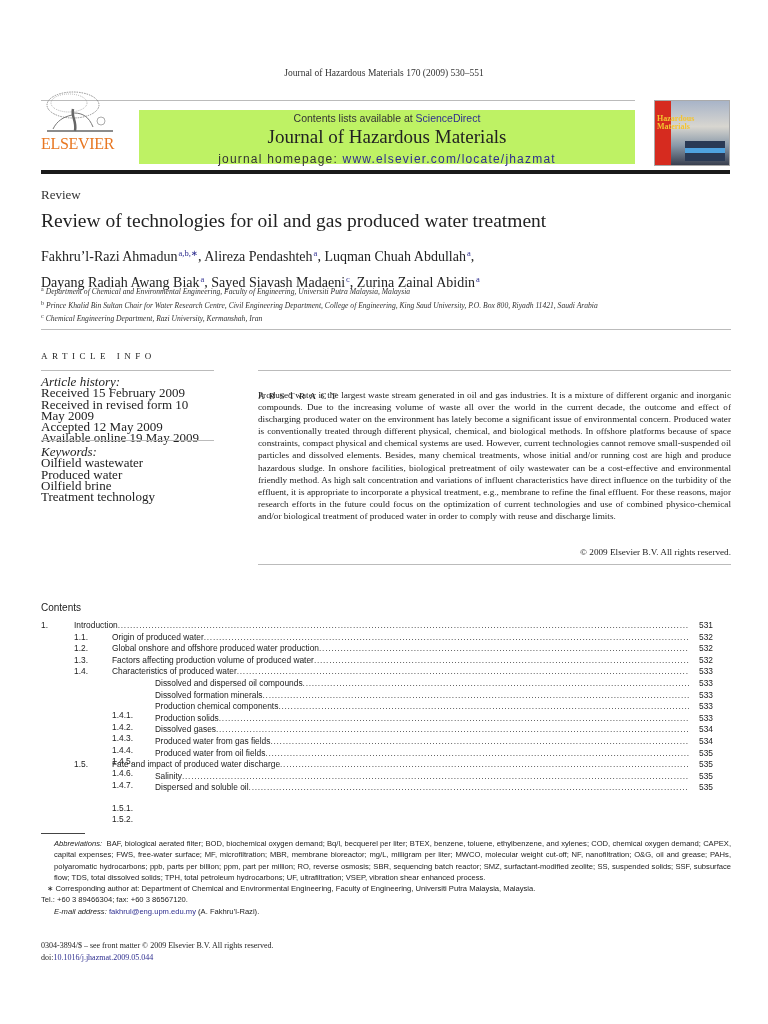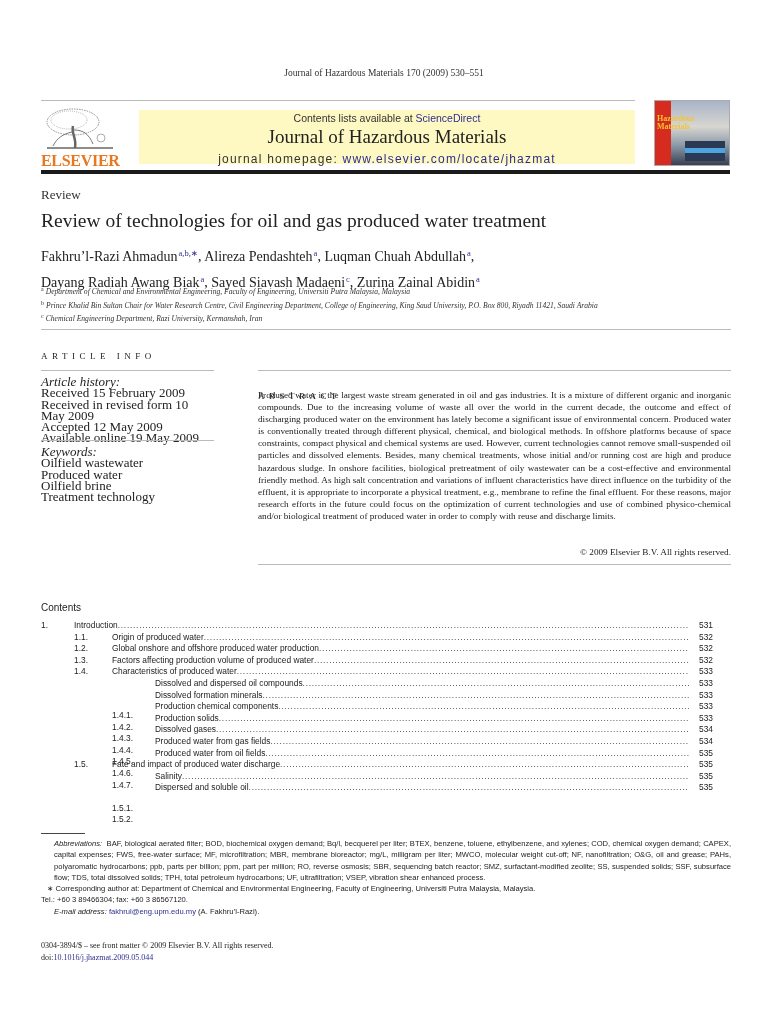--- a/index.html
+++ b/index.html
@@ -3,25 +3,25 @@
 <meta charset="utf-8">
 <style>
   * { box-sizing: border-box; margin: 0; padding: 0; }
   html, body { width: 768px; height: 1024px; background: #ffffff; overflow: hidden; }
   body { position: relative; font-family: "Liberation Serif", "DejaVu Serif", serif; color: #222; }
 
   .journal-ref { position: absolute; top: 68px; left: 0; width: 768px; text-align: center; font-size: 9.5px; color: #333; font-family: "Liberation Serif", serif; }
 
   .top-rule { position: absolute; top: 100px; left: 41px; width: 594px; height: 1px; background: #bbb; }
 
-  .elsevier-logo { position: absolute; top: 108px; left: 41px; width: 78px; height: 60px; font-weight: bold; }
+  .elsevier-logo { position: absolute; top: 91px; left: 41px; width: 78px; height: 60px; }
   .elsevier-logo .tree { position: absolute; top: 0; left: 2px; width: 74px; height: 42px; }
   .elsevier-logo .wordmark { position: absolute; top: 44px; left: 0; width: 80px; font-size: 16px; color: #e87722; font-family: "Liberation Serif", serif; letter-spacing: -0.3px; }
 
-  .masthead { position: absolute; top: 110px; left: 139px; width: 496px; height: 54px; background: #fef9c3; }
+  .masthead { position: absolute; top: 110px; left: 139px; width: 496px; height: 54px; background: #bef264; }
   .masthead .contents-line { position: absolute; top: 2px; width: 100%; text-align: center; font-size: 10.5px; font-family: "Liberation Sans", sans-serif; color: #333; }
   .masthead .contents-line .sd { color: #2e2e8f; }
   .masthead .journal-title { position: absolute; top: 16px; width: 100%; text-align: center; font-size: 19px; color: #222; font-family: "Liberation Serif", serif; }
   .masthead .homepage { position: absolute; top: 42px; width: 100%; text-align: center; font-size: 12px; letter-spacing: 1.2px; font-family: "Liberation Sans", sans-serif; color: #333; }
   .masthead .homepage .url { color: #2e2e8f; }
 
   .cover { position: absolute; top: 100px; left: 654px; width: 76px; height: 66px; border: 1px solid #aaa; overflow: hidden; background: linear-gradient(180deg, #a8b4c8 0%, #d8d6d0 40%, #8898a8 70%, #3a4050 100%); }
   .cover .red-strip { position: absolute; top: 0; left: 0; width: 16px; height: 100%; background: #d62b1f; }
   .cover .cover-title { position: absolute; top: 14px; left: 2px; font-size: 8px; line-height: 8px; color: #f4c430; font-family: "Liberation Serif", serif; font-weight: bold; }
   .cover .stack { position: absolute; bottom: 4px; left: 30px; width: 40px; height: 20px; background: #2a3a55; }

